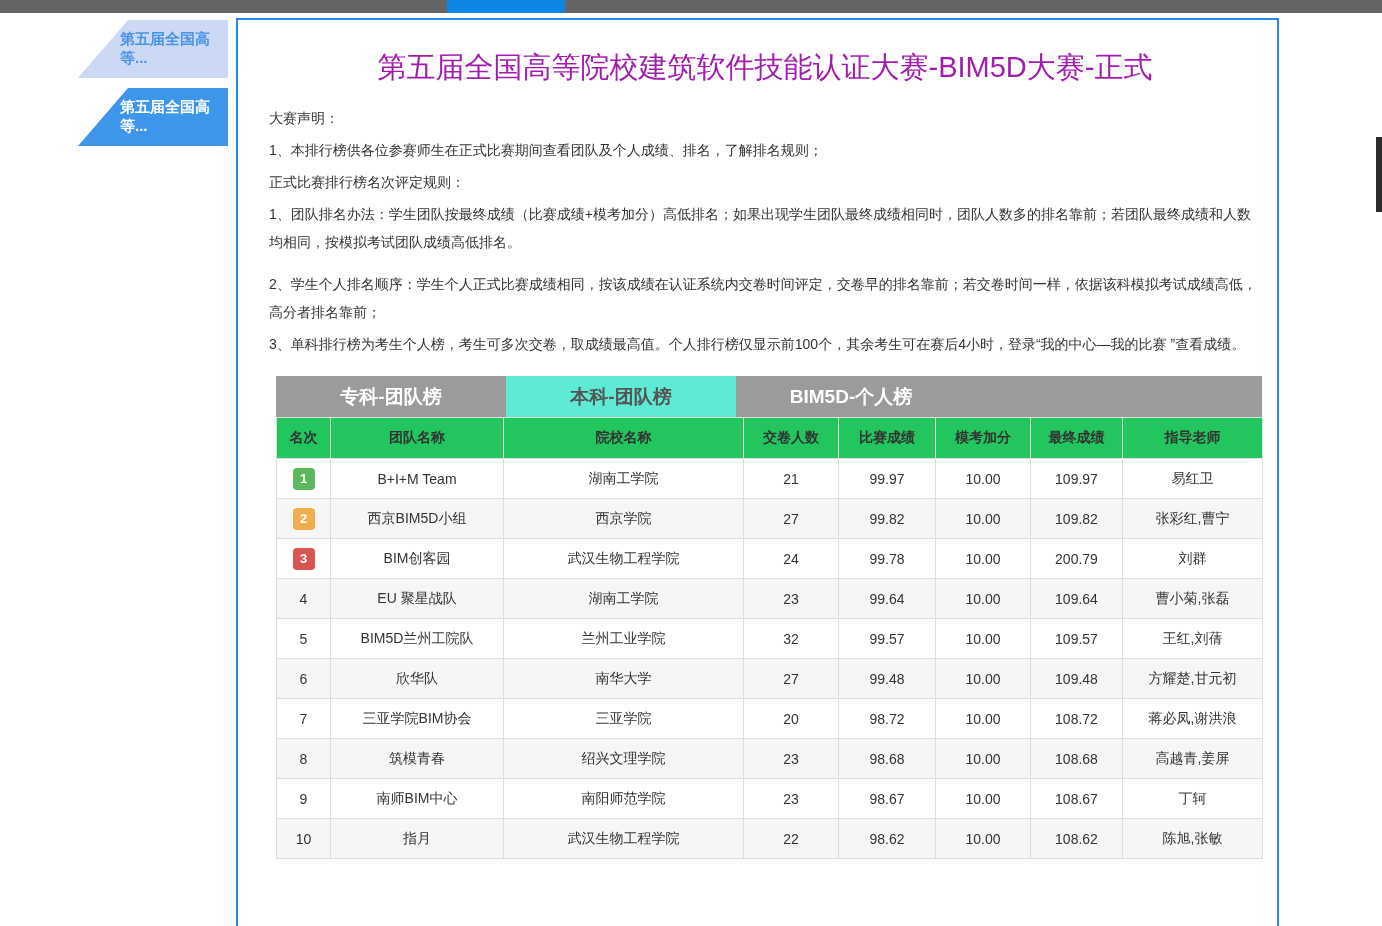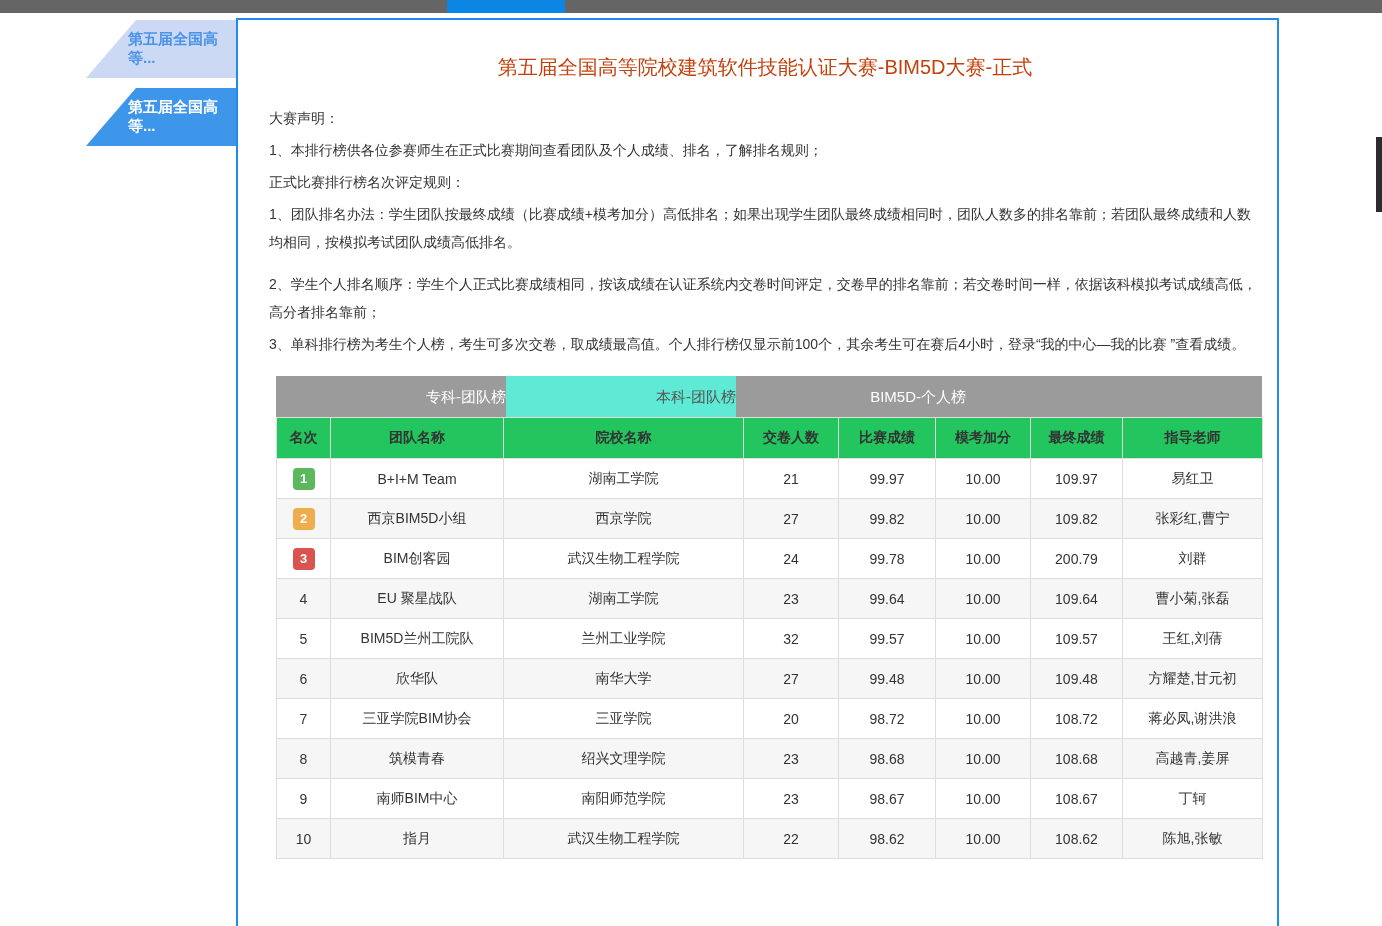--- a/index.html
+++ b/index.html
@@ -4,36 +4,36 @@
 <style>
   html,body{margin:0;padding:0;background:#fff;}
   .screen{position:relative;width:1382px;height:926px;overflow:hidden;background:#fff;
           font-family:"Liberation Sans","DejaVu Sans",sans-serif;color:#333;}
   
   .topbar{position:absolute;left:0;top:0;width:1382px;height:13px;background:#656565;}
   .topbar-accent{position:absolute;left:447px;top:0;width:118px;height:13px;background:#0c86e4;}
   
   .scroll-thumb{position:absolute;right:0;top:137px;width:6px;height:75px;background:#2c2c2e;}
   
-  .side-tab{position:absolute;left:86px;width:150px;height:58px;box-sizing:border-box;
+  .side-tab{position:absolute;left:78px;width:150px;height:58px;box-sizing:border-box;
             clip-path:polygon(50px 0,150px 0,150px 58px,0 58px);
             display:flex;align-items:center;justify-content:center;padding-left:42px;
             font-size:15px;font-weight:700;cursor:pointer;}
   .side-tab.t1{top:20px;background:#ccd9f5;color:#4b93e8;}
   .side-tab.t2{top:88px;background:#3d96ea;color:#ffffff;}
   
   .panel{position:absolute;left:236px;top:18px;width:1043px;height:940px;box-sizing:border-box;
          background:#fff;border:2px solid #2489ec;padding:14px 8px 0 23px;}
-  .title{margin:14px 0 18px;text-align:center;font-size:20px;line-height:38px;font-weight:500;color:#c2410c;}
+  .title{margin:14px 0 18px;text-align:center;font-size:29px;line-height:38px;font-weight:500;color:#a21caf;}
   .statement p{margin:0 8px 4px;font-size:14px;line-height:28px;color:#333;}
   .statement p:nth-child(5){margin-top:14px;}
   
   .board{margin:18px 0 0 15px;width:986px;}
   .tabs{display:flex;width:986px;height:41px;background:#9b9b9b;}
-  .tab{width:230px;height:41px;line-height:41px;text-align:right;font-size:15px;color:#fff;cursor:pointer;}
+  .tab{width:230px;height:41px;line-height:41px;text-align:center;font-size:19px;color:#fff;cursor:pointer;font-weight:bold;}
   .tab.active{background:#5eead4;color:#555;}
   table{border-collapse:collapse;table-layout:fixed;width:986px;background:#fff;}
   th,td{border:1px solid #ddd;text-align:center;font-size:14px;color:#333;overflow:hidden;white-space:nowrap;}
   th{height:38px;font-weight:700;background:#22c55e;}
   td{height:37px;font-weight:400;}
   tr.even td{background:#f6f6f6;}
   .badge{display:inline-block;width:22px;height:22px;line-height:22px;border-radius:4px;
          color:#fff;font-size:13px;font-weight:700;}
 </style>
 </head>

